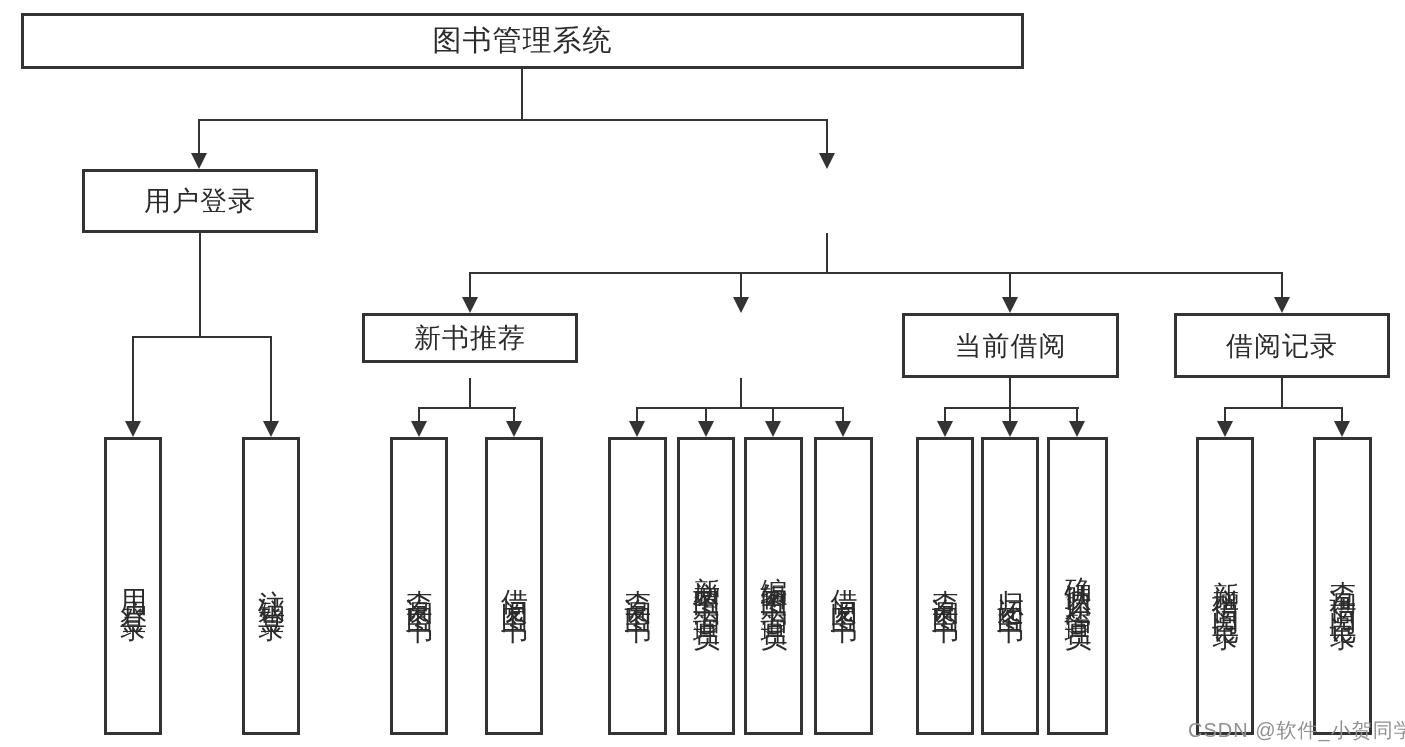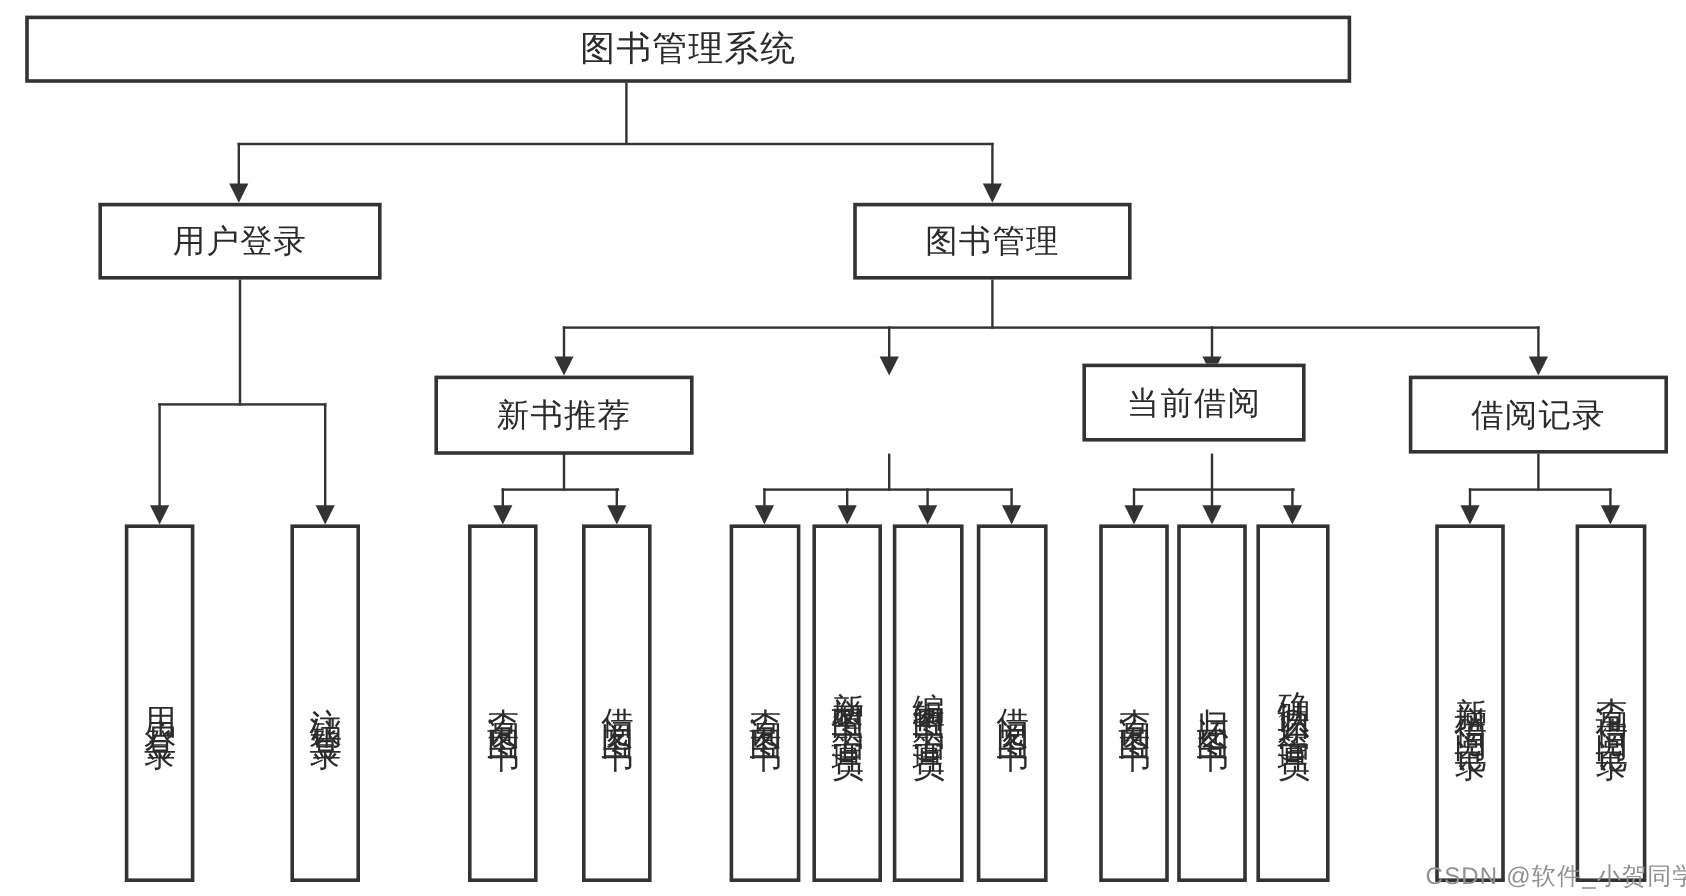--- a/index.html
+++ b/index.html
@@ -26,60 +26,57 @@
   .watermark{
     position:absolute;left:1188px;top:717px;font-size:20px;color:#909090;
     white-space:nowrap;z-index:5;letter-spacing:1px;
   }
 </style>
 </head>
 <body>
 
 <div class="canvas">
 
-  <div class="box root" style="left:21px;top:13px;width:1105px;height:56px">
+  <div class="box root" style="left:21px;top:13px;width:1003px;height:56px">
     <span class="hlabel">图书管理系统</span>
   </div>
 
   <div class="line" style="left:521px;top:69px;width:2px;height:51px"></div>
   <div class="line" style="left:198px;top:119px;width:630px;height:2px"></div>
   <div class="line" style="left:198px;top:119px;width:2px;height:36px"></div>
   <div class="arw" style="left:191px;top:153px"></div>
   <div class="line" style="left:826px;top:119px;width:2px;height:36px"></div>
   <div class="arw" style="left:819px;top:153px"></div>
 
   <div class="box" style="left:82px;top:169px;width:236px;height:64px">
     <span class="hlabel">用户登录</span>
-  </div>
-  <div class="box" style="left:711px;top:169px;width:232px;height:64px">
-    <span class="hlabel">图书管理</span>
   </div>
 
   <div class="line" style="left:199px;top:233px;width:2px;height:105px"></div>
   <div class="line" style="left:132px;top:336px;width:140px;height:2px"></div>
   <div class="line" style="left:132px;top:336px;width:2px;height:87px"></div>
   <div class="arw" style="left:125px;top:421px"></div>
   <div class="line" style="left:270px;top:336px;width:2px;height:87px"></div>
   <div class="arw" style="left:263px;top:421px"></div>
 
   <div class="line" style="left:826px;top:233px;width:2px;height:41px"></div>
   <div class="line" style="left:469px;top:272px;width:814px;height:2px"></div>
   <div class="line" style="left:469px;top:272px;width:2px;height:27px"></div>
   <div class="arw" style="left:462px;top:297px"></div>
   <div class="line" style="left:740px;top:272px;width:2px;height:27px"></div>
   <div class="arw" style="left:733px;top:297px"></div>
   <div class="line" style="left:1009px;top:272px;width:2px;height:27px"></div>
   <div class="arw" style="left:1002px;top:297px"></div>
   <div class="line" style="left:1281px;top:272px;width:2px;height:27px"></div>
   <div class="arw" style="left:1274px;top:297px"></div>
 
-  <div class="box" style="left:362px;top:313px;width:216px;height:66px">
+  <div class="box" style="left:362px;top:313px;width:216px;height:50px">
     <span class="hlabel">新书推荐</span>
   </div>
-  <div class="box" style="left:902px;top:303px;width:186px;height:65px">
+  <div class="box" style="left:902px;top:313px;width:217px;height:65px">
     <span class="hlabel">当前借阅</span>
   </div>
   <div class="box" style="left:1174px;top:313px;width:216px;height:65px">
     <span class="hlabel">借阅记录</span>
   </div>
 
   <div class="line" style="left:469px;top:378px;width:2px;height:31px"></div>
   <div class="line" style="left:418px;top:407px;width:98px;height:2px"></div>
   <div class="line" style="left:418px;top:407px;width:2px;height:16px"></div>
   <div class="arw" style="left:411px;top:421px"></div>

